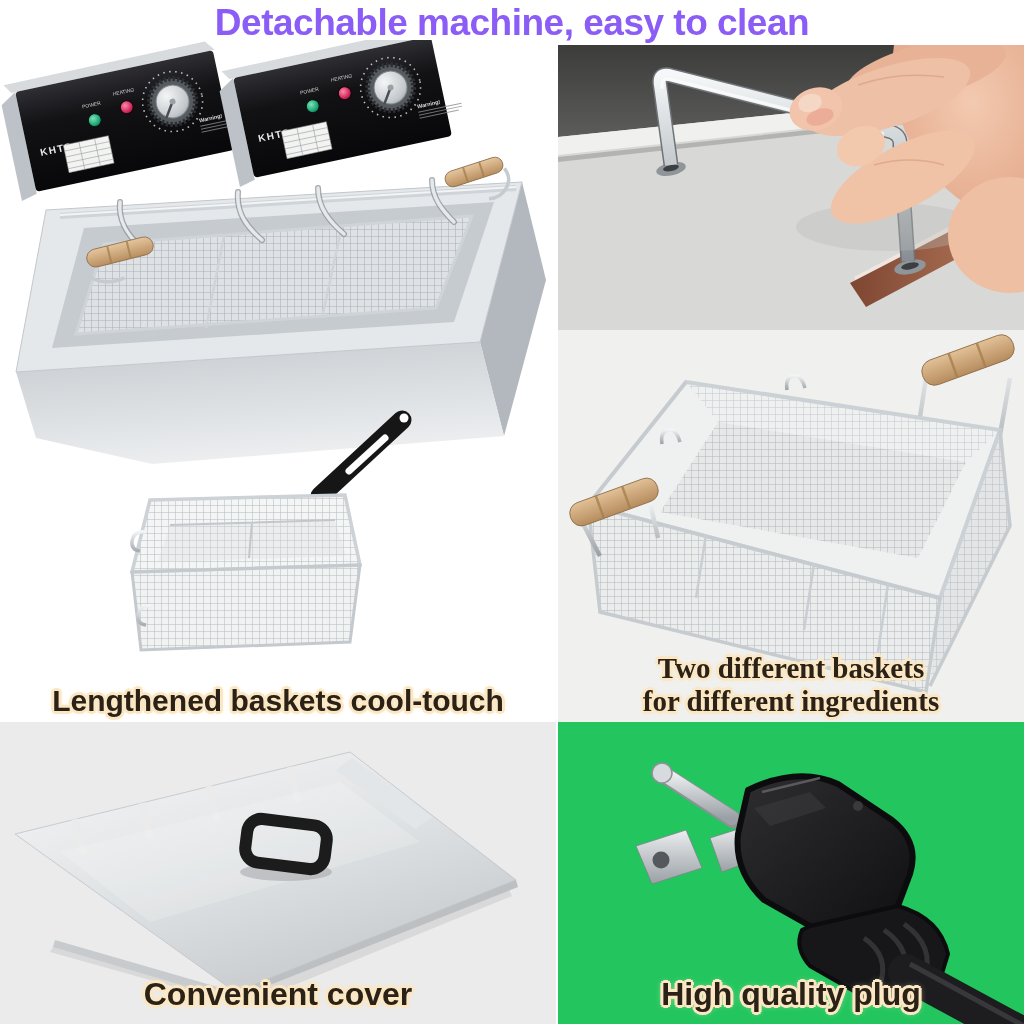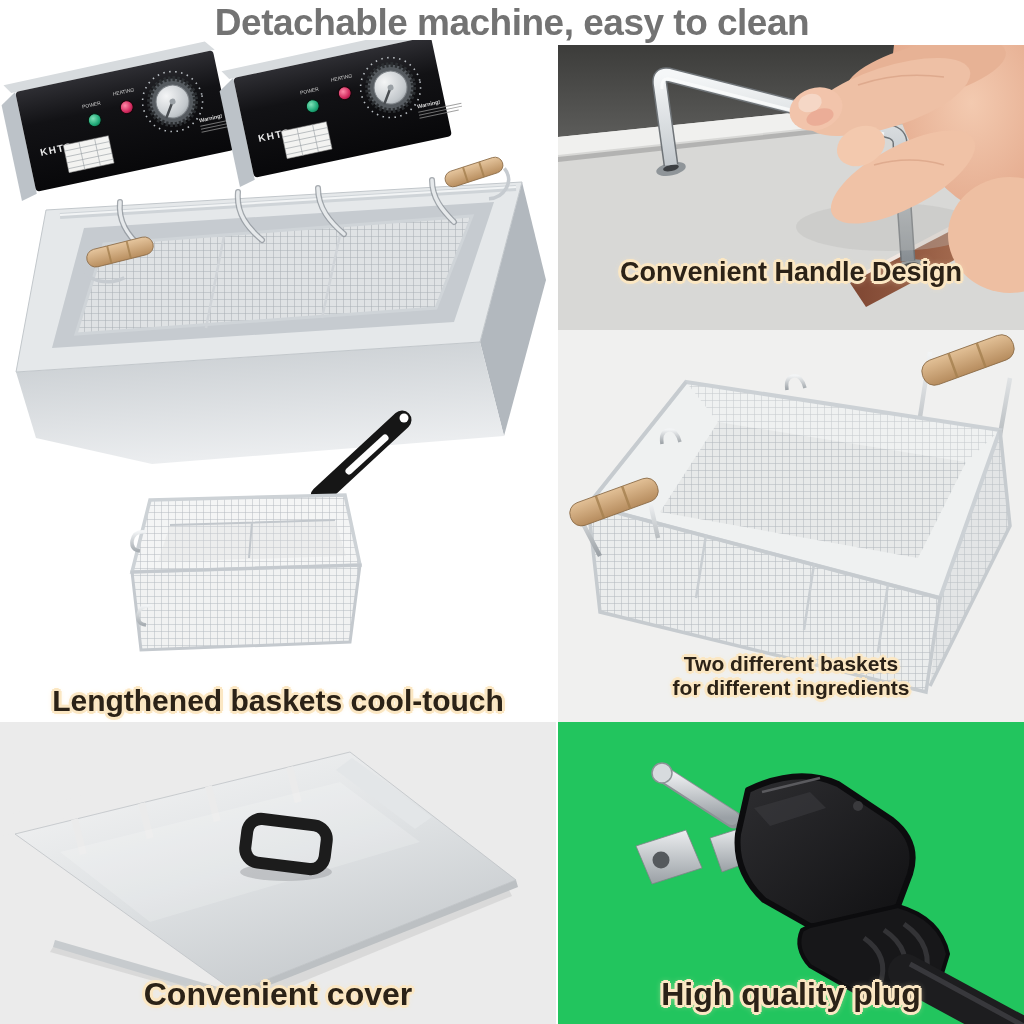--- a/index.html
+++ b/index.html
@@ -1,28 +1,28 @@
 <!DOCTYPE html>
 <html><head>
 <meta charset="utf-8">
 <style>
   html,body{margin:0;padding:0;background:#fff;}
   #stage{position:relative;width:1024px;height:1024px;background:#fff;overflow:hidden;
          font-family:"Liberation Sans",sans-serif;}
   .panel{position:absolute;}
   .panel svg{display:block;}
   #p-title{left:0;top:0;width:1024px;height:44px;line-height:46px;text-align:center;
-           font-size:37px;font-weight:bold;color:#737373;letter-spacing:-0.5px;}
+           font-size:37px;font-weight:bold;color:#8b5cf6;letter-spacing:-0.5px;}
   .cap{position:absolute;left:0;width:100%;text-align:center;font-weight:bold;
        color:#2b2217;line-height:1.13;
        text-shadow:-2px -2px 0 #fbe7c3,2px -2px 0 #fbe7c3,-2px 2px 0 #fbe7c3,2px 2px 0 #fbe7c3,
                    -3px 0 0 #fbe7c3,3px 0 0 #fbe7c3,0 -3px 0 #fbe7c3,0 3px 0 #fbe7c3,
                    0 0 7px #fbe7c3;}
   .cap-handle{top:212px;font-size:27px;}
-  .cap-baskets{top:322px;font-size:21px;}
+  .cap-baskets{top:322px;font-size:29px;font-family:Liberation Serif, serif;}
   .cap-sq{top:284px;font-size:30px;}
   .cap-cover{top:254px;font-size:32px;}
   .cap-plug{top:254px;font-size:32px;}
 </style>
 </head>
 <body>
 
 <div id="stage">
 
   <div id="p-title">Detachable machine, easy to clean</div>
@@ -232,21 +232,20 @@
         <ellipse cx="258" cy="64" rx="27" ry="21" fill="#f2c4ab" transform="rotate(-18 258 64)"></ellipse>
         <ellipse cx="262" cy="72" rx="14" ry="8" fill="#e59a86" opacity="0.55" transform="rotate(-18 262 72)"></ellipse>
         <ellipse cx="252" cy="58" rx="12" ry="9" fill="#f7e0d2" opacity="0.7" transform="rotate(-18 252 58)"></ellipse>
         <ellipse cx="345" cy="132" rx="80" ry="31" fill="#f0c2a6" transform="rotate(-28 345 132)"></ellipse>
         <ellipse cx="303" cy="101" rx="25" ry="19" fill="#f3c9ae" transform="rotate(-25 303 101)"></ellipse>
         <ellipse cx="452" cy="190" rx="62" ry="58" fill="#eebfa2"></ellipse>
         <path d="M300,40 q40,-14 86,-8 M316,120 q36,-10 70,0" stroke="#d39b7e" stroke-width="1.5" fill="none" opacity="0.6"></path>
       </g>
     </svg>
     <div class="cap cap-handle">
-      <div>Convenient Handle Design</div>
     </div>
   </div>
 
   <div class="panel" style="left:558px;top:330px;width:466px;height:392px;background:#f0f0ef;">
     <svg width="466" height="392" viewBox="0 0 466 392">
       <defs>
         <pattern id="lb-mesh" width="7" height="7" patternUnits="userSpaceOnUse">
           <path d="M0 0H7M0 0V7" stroke="#b0b6bc" stroke-width="1" fill="none"></path>
         </pattern>
         <linearGradient id="lb-wd" x1="0" y1="0" x2="0" y2="1">

